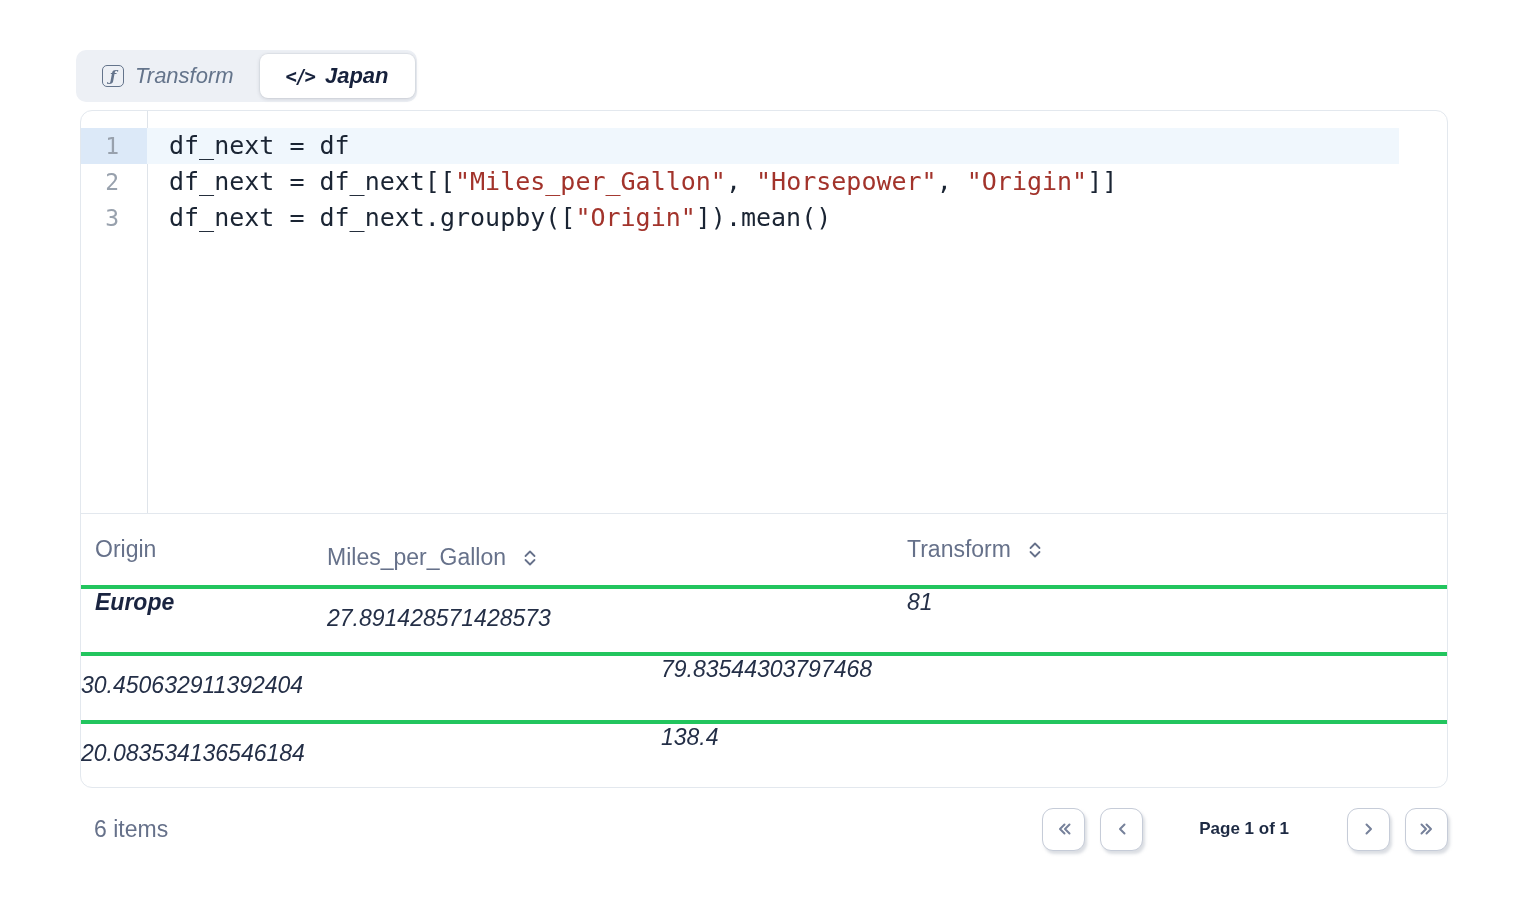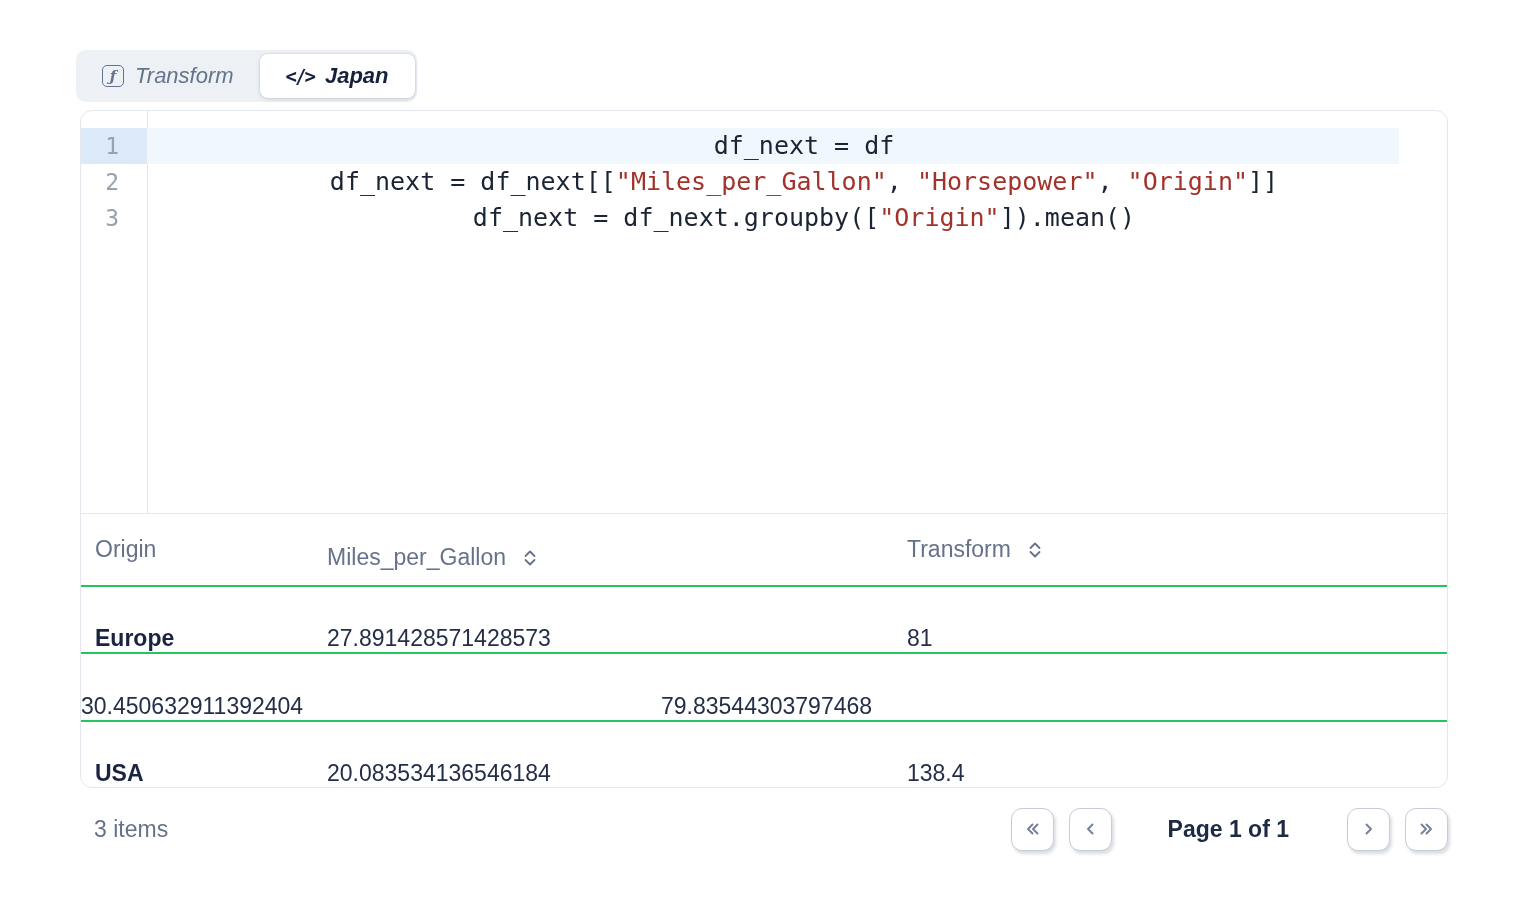--- a/index.html
+++ b/index.html
@@ -45,37 +45,37 @@
     height:402px; position:relative; padding-top:17px;
     font-family:"DejaVu Sans Mono", monospace; font-size:25px; color:#1a2433;
     cursor:text;
   }
   .gutter-divider { position:absolute; left:66px; top:0; bottom:0; width:1px; background:#dfe4ea; }
   .ed-row { display:flex; height:36px; line-height:36px; position:relative; }
   .gutter-cell {
     width:66px; flex:0 0 66px; text-align:right; padding-right:28px;
     color:#98a1ad; font-size:23px; user-select:none;
   }
-  .code-cell { flex:1; padding-left:14px; white-space:pre;text-align:center; }
+  .code-cell { flex:1; padding-left:22px; white-space:pre; }
   .ed-row.active .gutter-cell { background:#dce9f8; }
   .ed-row.active .code-cell {
     background-image:linear-gradient(#f0f7fd,#f0f7fd);
     background-repeat:no-repeat; background-size:calc(100% - 48px) 100%;
   }
   .tok-str { color:#a2332b; }
 
   
   .dtable { flex:1; display:flex; flex-direction:column; }
   .thead {
     height:72px; display:flex; align-items:center;
     border-top:1px solid #e3e8ee; color:#66718a; font-size:23px;
   }
   .trow {
-    flex:1; display:flex; align-items:flex-end;
-    border-top:2px solid #22c55e; font-size:23px; color:#242f47;
+    flex:1; display:flex; align-items:flex-start;
+    border-top:4px solid #22c55e; font-size:23px; color:#242f47;font-style:italic;
   }
   .c1 { width:246px; flex:0 0 246px; padding-left:14px; }
   .c2 { width:580px; flex:0 0 580px; padding-left:0; display:flex; align-items:center;margin-top:16px; }
   .c3 { flex:1; display:flex; align-items:center; }
   .trow .c1 { font-weight:700; color:#1a2440; }
   .sort-icon { margin-left:14px; display:inline-flex; cursor:pointer; }
   .hdr-cell { display:flex; align-items:center; }
 
   
   .pfooter {
@@ -83,21 +83,21 @@
     display:flex; align-items:center; justify-content:space-between;
   }
   .items-count { color:#66718a; font-size:23px; padding-left:14px; }
   .pager { display:flex; align-items:center; }
   .pbtn {
     width:43px; height:43px; border:1.5px solid #c6ccd8; border-radius:11px;
     background:#ffffff; display:flex; align-items:center; justify-content:center;
     cursor:pointer; box-shadow:2px 3px 3px rgba(183,189,200,.5);
   }
   .pbtn + .pbtn { margin-left:15px; }
-  .page-label { font-size:23px; font-weight:700; color:#1d2a43; margin:0 58px 0 56px; }
+  .page-label { font-size:17px; font-weight:700; color:#1d2a43; margin:0 58px 0 56px; }
   .pbtn svg { display:block; }
 </style>
 </head>
 <body>
 
 <div class="tabbar">
   <div class="tab">
     <span class="fn-icon">ƒ</span>
     <span class="tab-label">Transform</span>
   </div>
@@ -156,29 +156,28 @@
     <div class="trow">
       <div class="c1">Europe</div>
       <div class="c2">27.891428571428573</div>
       <div class="c3">81</div>
     </div>
     <div class="trow">
       <div class="c2">30.450632911392404</div>
       <div class="c3">79.83544303797468</div>
     </div>
     <div class="trow">
-      <div class="c1">USA</div>
       <div class="c2">20.083534136546184</div>
       <div class="c3">138.4</div>
     </div>
   </div>
 </div>
 
 <div class="pfooter">
-  <div class="items-count">3 items</div>
+  <div class="items-count">6 items</div>
 
   <div class="pager">
     <div class="pbtn">
       <span>
         <svg width="24" height="24" viewBox="0 0 24 24" fill="none" stroke="#76819a" stroke-width="2" stroke-linecap="round" stroke-linejoin="round">
           <polyline points="12.5,7.5 8,12 12.5,16.5"></polyline>
           <polyline points="17.5,7.5 13,12 17.5,16.5"></polyline>
         </svg>
       </span>
     </div>

